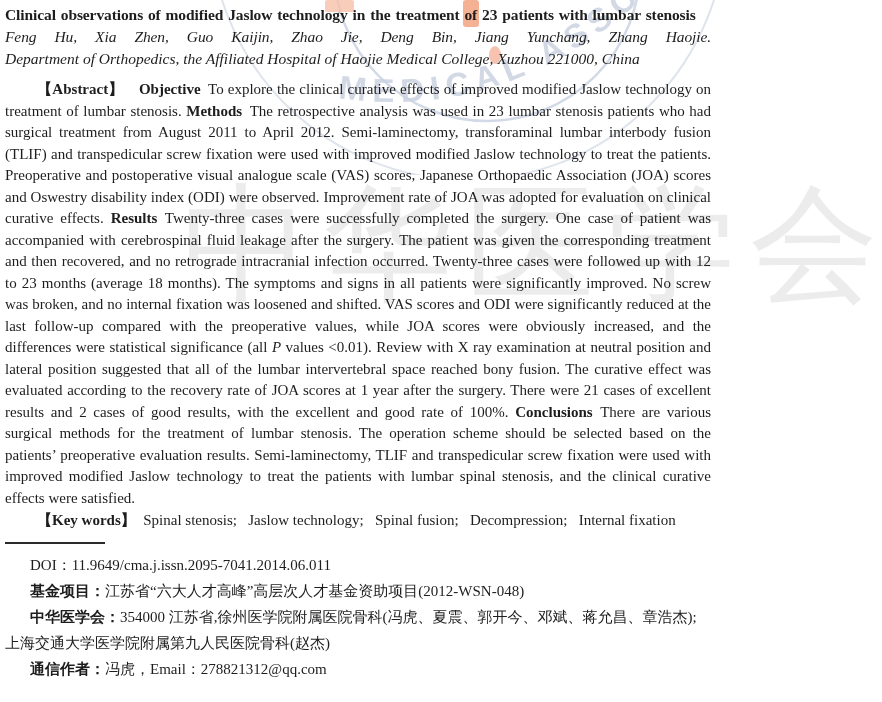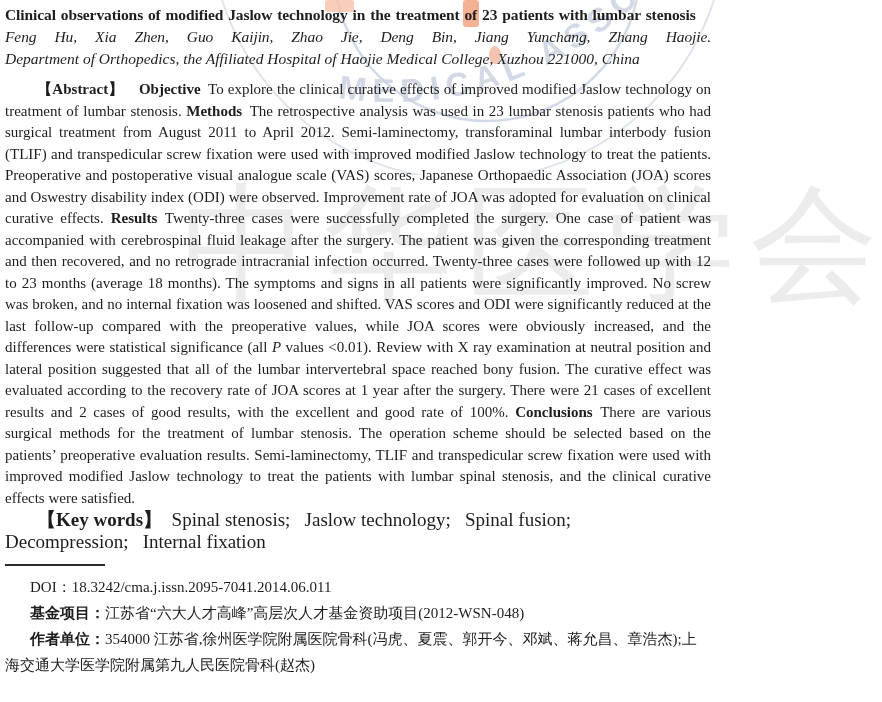--- a/index.html
+++ b/index.html
@@ -34,21 +34,21 @@
     font-style:italic;
   }
   .abstract{
     margin:9px 0 0 0;
     font-size:15px;line-height:21.5px;
     text-align:justify;
     text-indent:32px;
   }
   .keywords{
     margin:0;
-    font-size:19px;line-height:22px;
+    font-size:15px;line-height:22px;
     text-indent:32px;
   }
   .b{font-weight:bold;font-style:normal;}
   .i{font-style:italic;}
   .divider{
     width:100px;height:2px;background:#2a2a2a;
     margin:11px 0 0 0;
   }
   .footnotes{margin-top:8px;}
   .fn{
@@ -91,19 +91,20 @@
     <p class="title-block"><span class="b">Clinical observations of modified Jaslow technology in the treatment of 23 patients with lumbar stenosis</span><span class="i">  Feng Hu, Xia Zhen, Guo Kaijin, Zhao Jie, Deng Bin, Jiang Yunchang, Zhang Haojie.</span></p>
     <p class="hdr-line">Department of Orthopedics, the Affiliated Hospital of Haojie Medical College, Xuzhou 221000, China</p>
 
     <p class="abstract"><span class="b">【Abstract】 Objective</span><span> To explore the clinical curative effects of improved modified Jaslow technology on treatment of lumbar stenosis. </span><span class="b">Methods</span><span> The retrospective analysis was used in 23 lumbar stenosis patients who had surgical treatment from August 2011 to April 2012. Semi-laminectomy, transforaminal lumbar interbody fusion (TLIF) and transpedicular screw fixation were used with improved modified Jaslow technology to treat the patients. Preoperative and postoperative visual analogue scale (VAS) scores, Japanese Orthopaedic Association (JOA) scores and Oswestry disability index (ODI) were observed. Improvement rate of JOA was adopted for evaluation on clinical curative effects. </span><span class="b">Results</span><span> Twenty-three cases were successfully completed the surgery. One case of patient was accompanied with cerebrospinal fluid leakage after the surgery. The patient was given the corresponding treatment and then recovered, and no retrograde intracranial infection occurred. Twenty-three cases were followed up with 12 to 23 months (average 18 months). The symptoms and signs in all patients were significantly improved. No screw was broken, and no internal fixation was loosened and shifted. VAS scores and ODI were significantly reduced at the last follow-up compared with the preoperative values, while JOA scores were obviously increased, and the differences were statistical significance (all </span><span class="i">P</span><span> values &lt;0.01). Review with X ray examination at neutral position and lateral position suggested that all of the lumbar intervertebral space reached bony fusion. The curative effect was evaluated according to the recovery rate of JOA scores at 1 year after the surgery. There were 21 cases of excellent results and 2 cases of good results, with the excellent and good rate of 100%. </span><span class="b">Conclusions</span><span> There are various surgical methods for the treatment of lumbar stenosis. The operation scheme should be selected based on the patients’ preoperative evaluation results. Semi-laminectomy, TLIF and transpedicular screw fixation were used with improved modified Jaslow technology to treat the patients with lumbar spinal stenosis, and the clinical curative effects were satisfied.</span></p>
 
     <p class="keywords"><span class="b">【Key words】</span><span> Spinal stenosis;  Jaslow technology;  Spinal fusion;  Decompression;  Internal fixation</span></p>
 
     <div class="divider"></div>
 
     <div class="footnotes">
-      <p class="fn"><span>DOI：18.3242/cma.j.issn.2095-7041.2014.06.011</span></p>
+      <p class="fn"><span>DOI：11.9649/cma.j.issn.2095-7041.2014.06.011</span></p>
       <p class="fn"><span class="b">基金项目：</span><span>江苏省“六大人才高峰”高层次人才基金资助项目(2012-WSN-048)</span></p>
-      <p class="fn"><span class="b">作者单位：</span><span>354000 江苏省,徐州医学院附属医院骨科(冯虎、夏震、郭开今、邓斌、蒋允昌、章浩杰);上海交通大学医学院附属第九人民医院骨科(赵杰)</span></p>
+      <p class="fn"><span class="b">中华医学会：</span><span>354000 江苏省,徐州医学院附属医院骨科(冯虎、夏震、郭开今、邓斌、蒋允昌、章浩杰);上海交通大学医学院附属第九人民医院骨科(赵杰)</span></p>
+      <p class="fn"><span class="b">通信作者：</span><span>冯虎，Email：278821312@qq.com</span></p>
     </div>
 
   </div>
 </div>
 
 </body></html>

